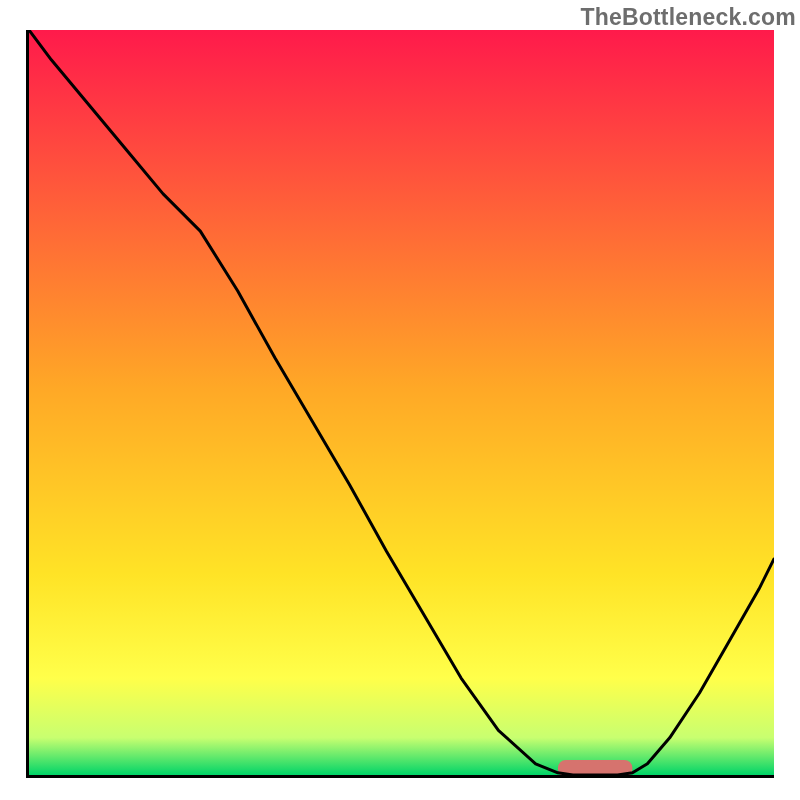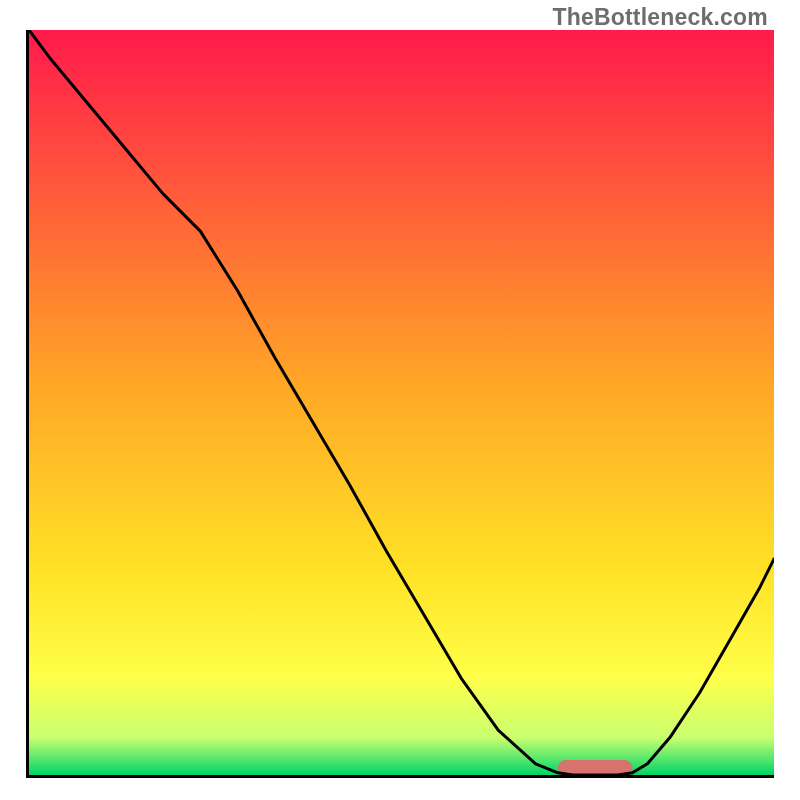--- a/index.html
+++ b/index.html
@@ -12,21 +12,21 @@
     font-family: Arial, Helvetica, sans-serif;
   }
   .stage {
     position: relative;
     width: 800px;
     height: 800px;
   }
   .watermark {
     position: absolute;
     top: 4px;
-    right: 32px;
+    right: 4px;
     font-size: 23px;
     font-weight: 600;
     color: #6d6d6d;
     letter-spacing: 0.2px;
   }
   .plot {
     position: absolute;
     left: 26px;
     top: 30px;
     width: 748px;

